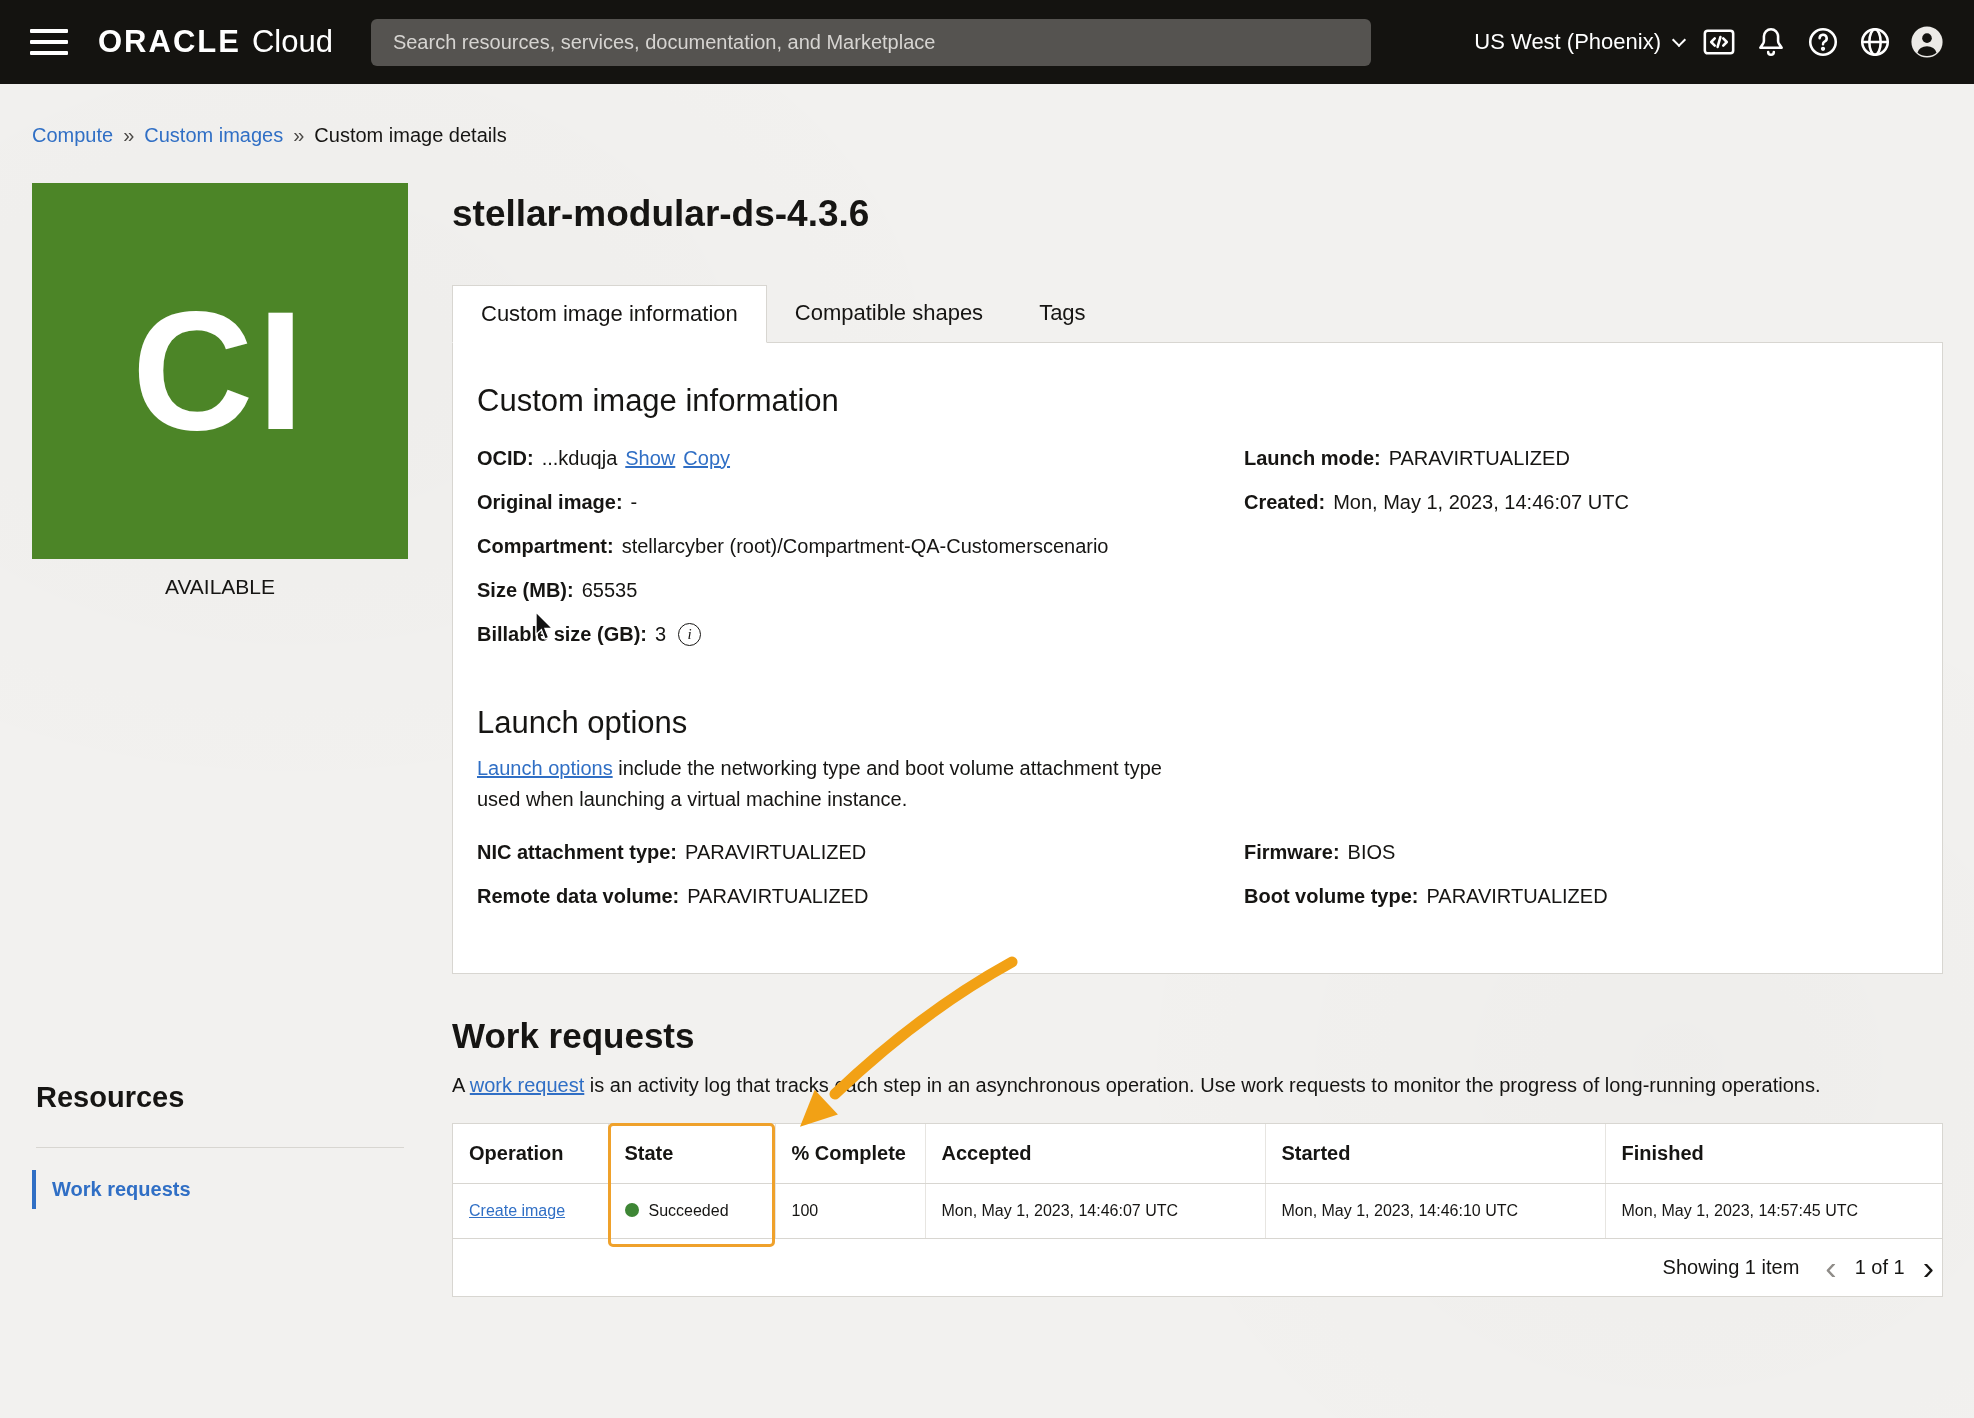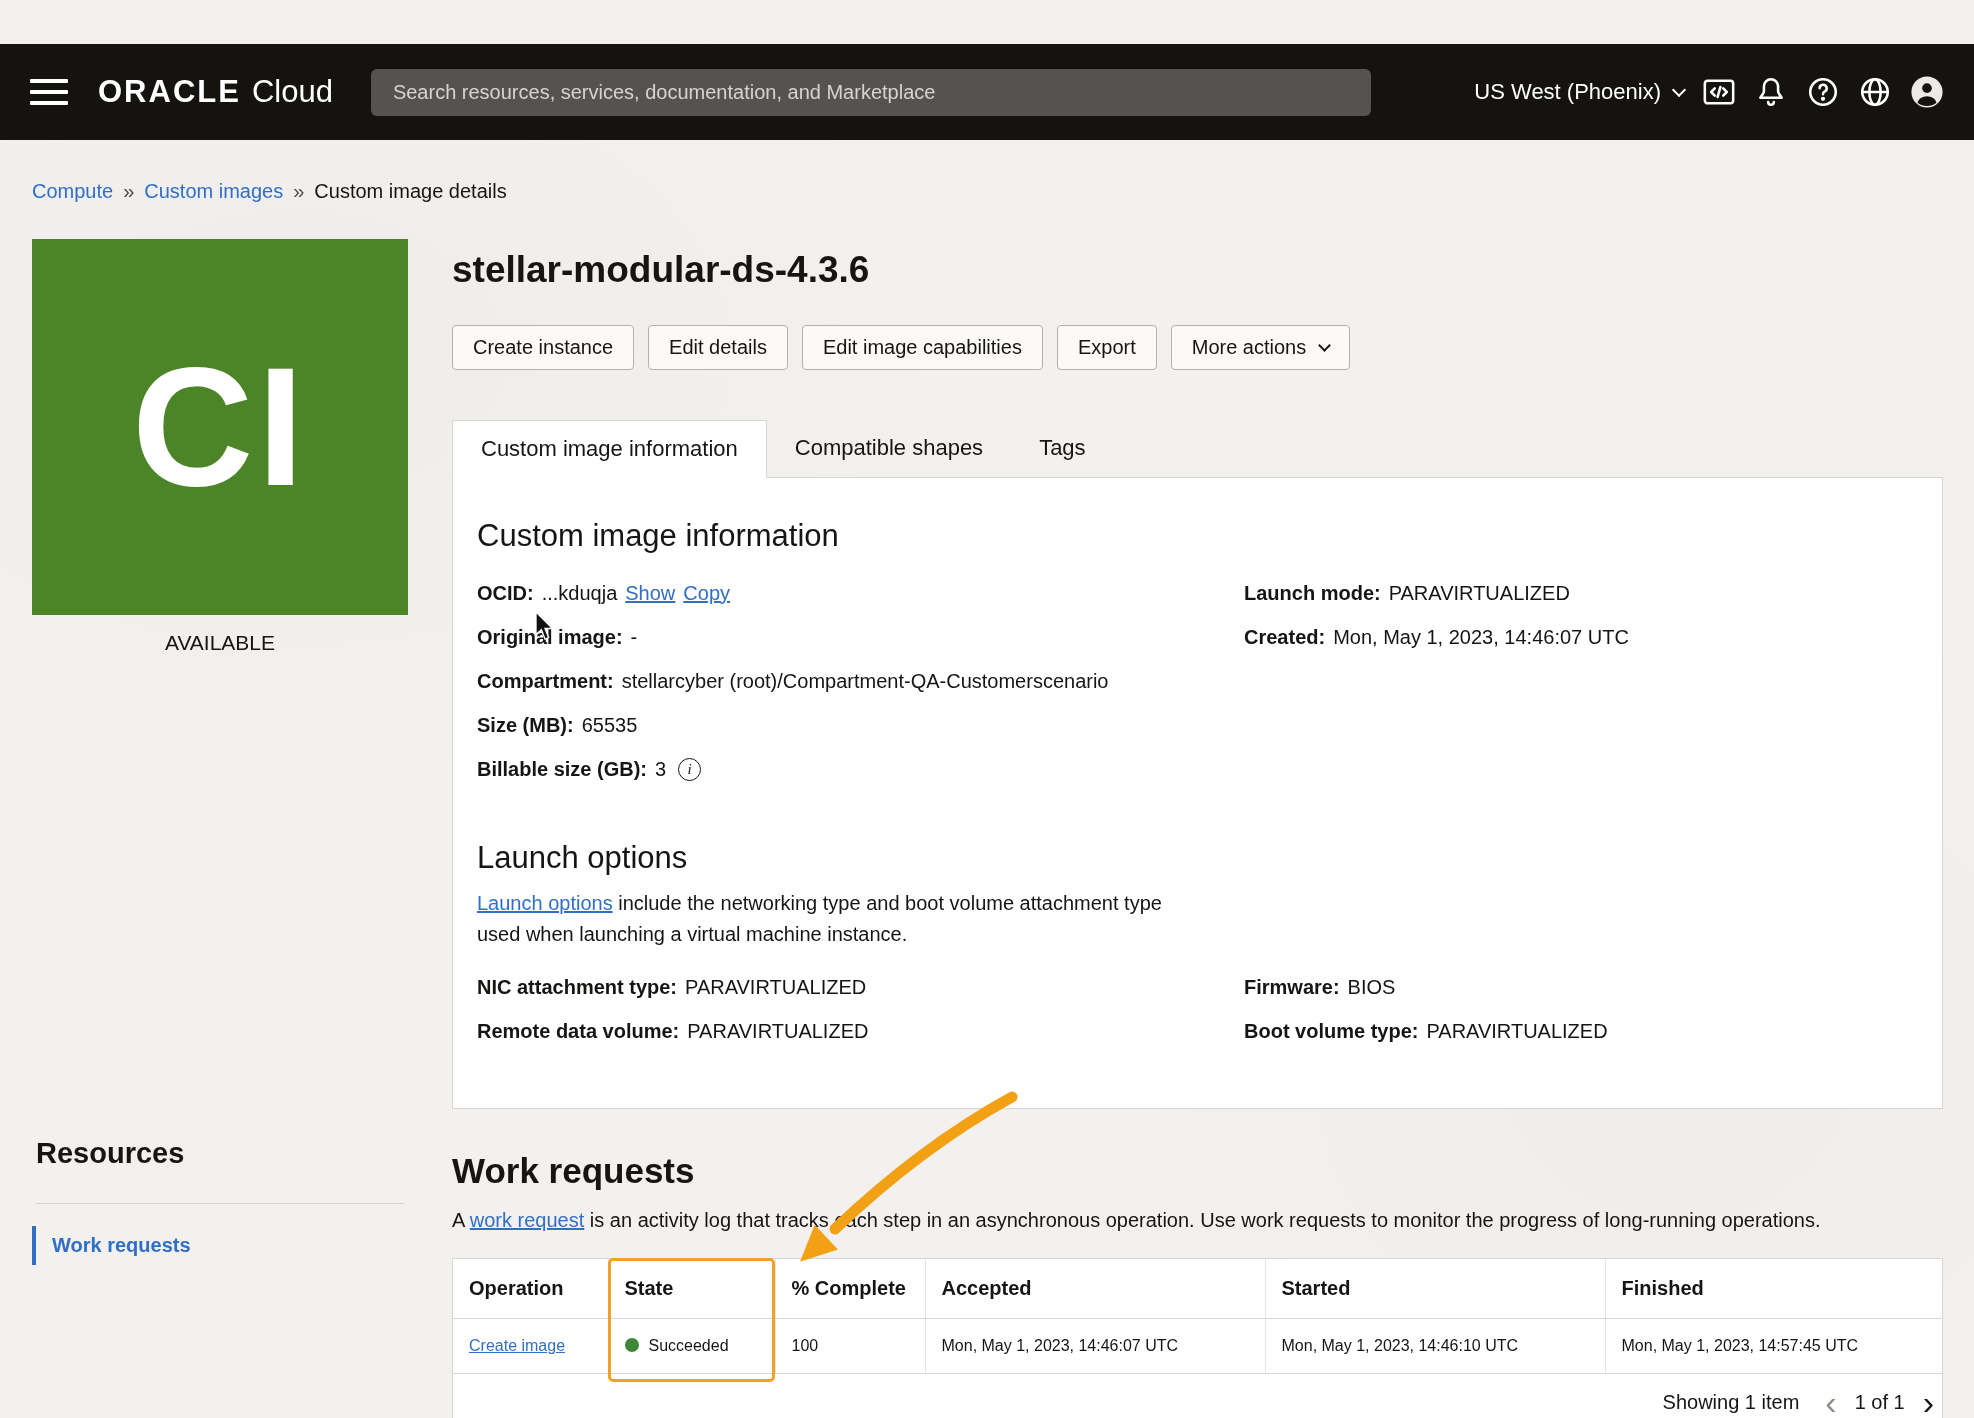--- a/index.html
+++ b/index.html
@@ -6,21 +6,21 @@
   body { margin: 0; font-family: "Liberation Sans", "DejaVu Sans", sans-serif; color: #161513; }
   .screen {
     width: 1974px; height: 1418px; position: relative; overflow: hidden;
     background-color: #f2f1ef;
     background-image:
       radial-gradient(1200px 800px at 15% 25%, rgba(0,0,0,0.015), transparent 60%),
       radial-gradient(1000px 900px at 85% 75%, rgba(0,0,0,0.015), transparent 60%);
   }
 
   
-  .topbar { height: 96px; background: #141310; display: flex; align-items: center; padding: 8px 30px; margin-top: 44px; }
+  .topbar { height: 84px; background: #141310; display: flex; align-items: center; padding: 8px 30px; }
   .hamburger { width: 38px; height: 34px; display: flex; flex-direction: column; justify-content: space-between; cursor: pointer; margin-right: 30px; padding: 4px 0; }
   .hamburger span { display: block; height: 4px; background: #fff; border-radius: 1px; }
   .logo { color: #fff; font-size: 31px; display: flex; align-items: baseline; gap: 11px; margin-right: 38px; white-space: nowrap; }
   .logo .oracle { font-weight: 700; letter-spacing: 2px; }
   .logo .cloud { font-weight: 300; }
   .searchbar { width: 1000px; height: 47px; background: #555350; border-radius: 6px; display: flex; align-items: center; padding: 0 20px; }
   .searchbar input { flex: 1; background: transparent; border: none; outline: none; color: #eceae7; font-size: 20px; font-family: inherit; }
   .searchbar input::placeholder { color: #d6d4d1; opacity: 1; }
   .top-right { margin-left: auto; display: flex; align-items: center; gap: 18px; color: #fff; }
   .region { display: flex; align-items: center; font-size: 22px; cursor: pointer; white-space: nowrap; }
@@ -156,38 +156,20 @@
 
       <div class="resources">
         <h2 class="resources-heading">Resources</h2>
         <div class="res-item">Work requests</div>
       </div>
     </div>
 
     <div class="right-col">
       <h1 class="page-title">stellar-modular-ds-4.3.6</h1>
 
-      <div class="actions">
-        <button class="btn">
-          <span>Create instance</span>
-        </button>
-        <button class="btn">
-          <span>Edit details</span>
-        </button>
-        <button class="btn">
-          <span>Edit image capabilities</span>
-        </button>
-        <button class="btn">
-          <span>Export</span>
-        </button>
-        <button class="btn">
-          <span>More actions</span>
-          <span class="chev-dark"></span>
-        </button>
-      </div>
 
       <div class="tabs">
         <div class="tab active">Custom image information</div>
         <div class="tab">Compatible shapes</div>
         <div class="tab">Tags</div>
       </div>
 
       <div class="panel">
         <h2 class="section-heading">Custom image information</h2>
 

